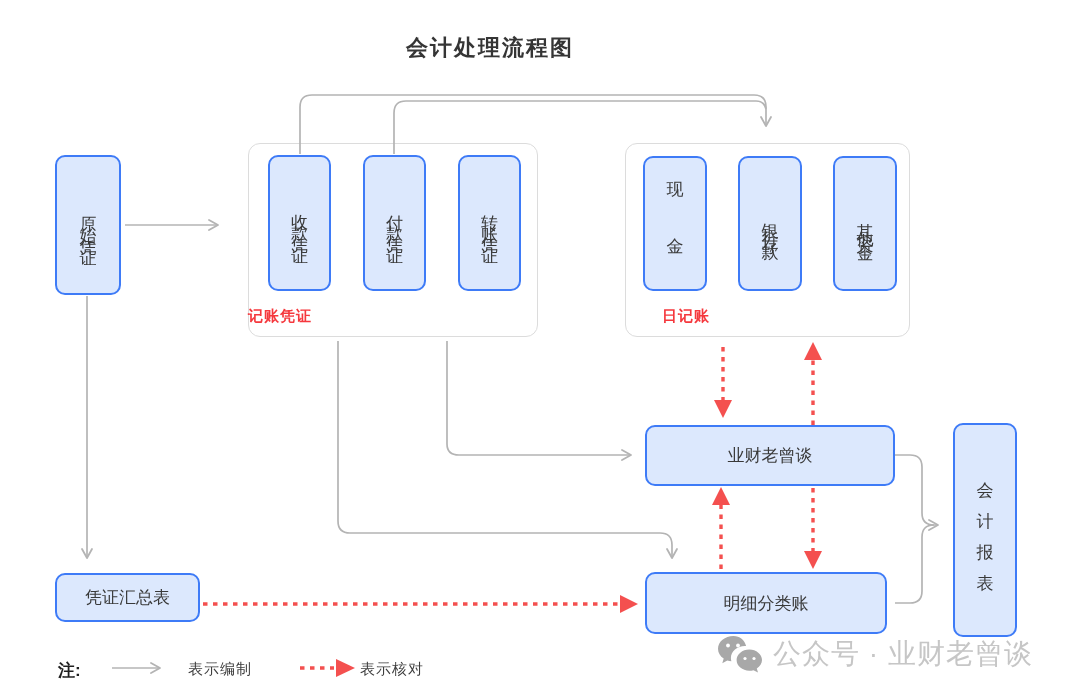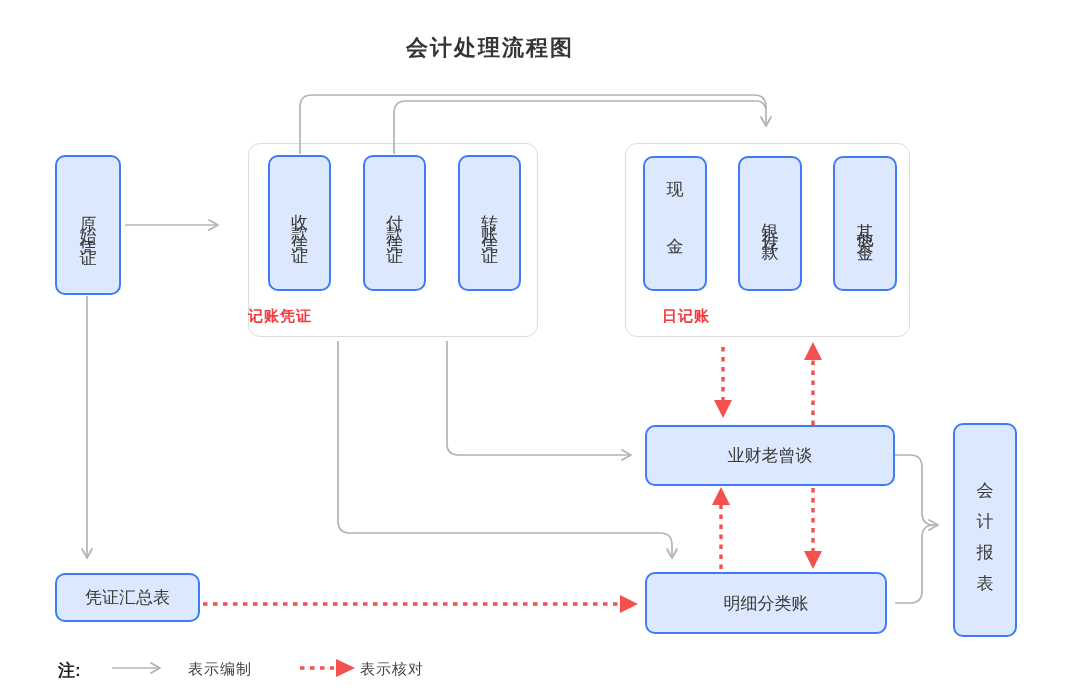--- a/index.html
+++ b/index.html
@@ -111,14 +111,29 @@
     <span>凭证汇总表</span>
   </div>
   <div class="node" style="left:953px;top:423px;width:64px;height:214px;">
     <span class="vtext report">会计报表</span>
   </div>
 
   <div class="legend-note" style="left:58px;top:659px;">注:</div>
   <div class="legend-label" style="left:188px;top:660px;">表示编制</div>
   <div class="legend-label" style="left:360px;top:660px;">表示核对</div>
 
+  <div class="watermark">
+    <svg width="48" height="40" viewBox="0 0 48 40">
+      <g fill="#a8a8a8">
+        <path d="M17.5 2C8.9 2 2 7.7 2 14.7c0 4 2.2 7.6 5.7 9.9l-1.4 4.6 5-2.7c1.3.4 2.7.6 4.1.7-.3-1-.5-2.1-.5-3.2 0-6.6 6.3-11.9 14-11.9h1.2C28.8 6.1 23.7 2 17.5 2z"></path>
+        <path d="M46 26.1c0-5.9-5.7-10.7-12.7-10.7s-12.7 4.8-12.7 10.7 5.7 10.7 12.7 10.7c1.5 0 2.9-.2 4.2-.6l4.5 2.4-1.2-4.1C43.9 32.4 46 29.4 46 26.1z"></path>
+      </g>
+      <g fill="#ffffff">
+        <circle cx="12" cy="11.5" r="1.9"></circle>
+          <circle cx="22" cy="11.5" r="1.9"></circle>
+        <circle cx="29" cy="24.5" r="1.6"></circle>
+          <circle cx="38" cy="24.5" r="1.6"></circle>
+      </g>
+    </svg>
+    <span class="watermark-text">公众号 · 业财老曾谈</span>
+  </div>
 
 </div>
 
 </body></html>

